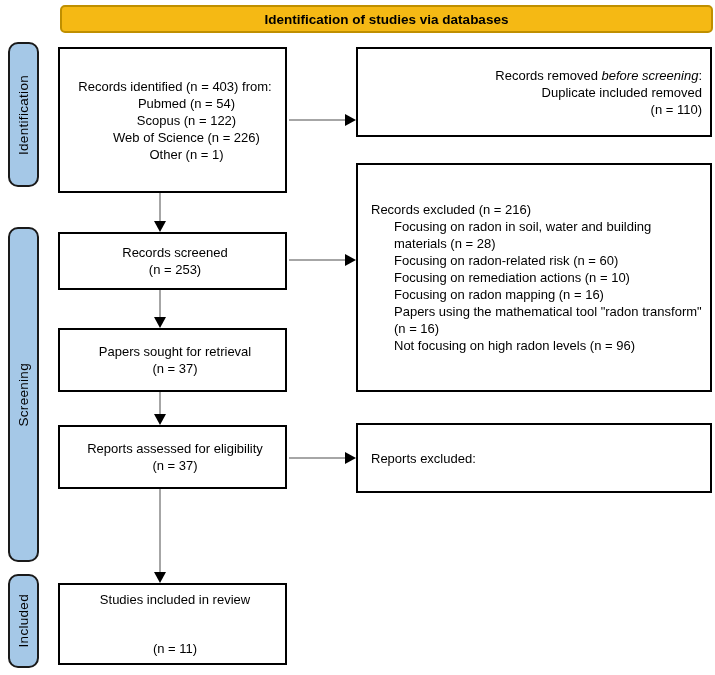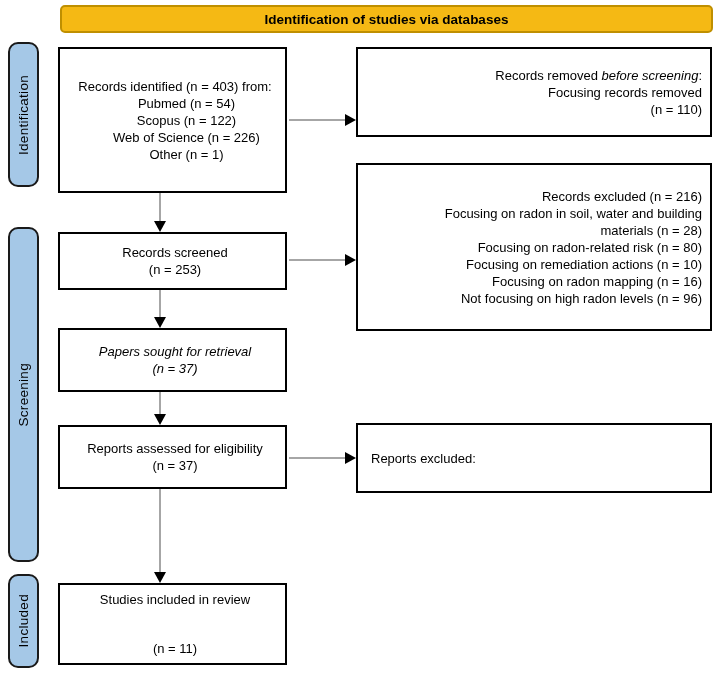--- a/index.html
+++ b/index.html
@@ -70,47 +70,48 @@
   <div class="indent">Scopus (n = 122)</div>
   <div class="indent">Web of Science (n = 226)</div>
   <div class="indent">Other (n = 1)</div>
 </div>
 
 <div class="box lbox" style="top:232px;height:58px;">
   <div>Records screened</div>
   <div>(n = 253)</div>
 </div>
 
-<div class="box lbox" style="top:328px;height:64px;font-style:italic;">
+<div class="box lbox" style="top:328px;height:64px;">
   <div>Papers sought for retrieval</div>
   <div>(n = 37)</div>
 </div>
 
 <div class="box lbox" style="top:425px;height:64px;">
   <div>Reports assessed for eligibility</div>
   <div>(n = 37)</div>
 </div>
 
 <div class="box lbox" style="top:583px;height:82px;gap:32px;">
   <div>Studies included in review</div>
   <div>(n = 11)</div>
 </div>
 
 <div class="box rbox" style="top:47px;height:90px;text-align:right;">
   <div><span>Records removed </span><em>before screening</em><span>:</span></div>
-  <div class="indent">Focusing records removed</div>
+  <div class="indent">Duplicate included removed</div>
   <div class="indent">(n = 110)</div>
 </div>
 
-<div class="box rbox" style="top:163px;height:168px;text-align:right;">
+<div class="box rbox" style="top:163px;height:229px;">
   <div>Records excluded (n = 216)</div>
   <div class="indent">Focusing on radon in soil, water and building materials (n = 28)</div>
-  <div class="indent">Focusing on radon-related risk (n = 80)</div>
+  <div class="indent">Focusing on radon-related risk (n = 60)</div>
   <div class="indent">Focusing on remediation actions (n = 10)</div>
   <div class="indent">Focusing on radon mapping (n = 16)</div>
+  <div class="indent">Papers using the mathematical tool "radon transform" (n = 16)</div>
   <div class="indent">Not focusing on high radon levels (n = 96)</div>
 </div>
 
 <div class="box rbox" style="top:423px;height:70px;">
   <div>Reports excluded:</div>
 </div>
 
 <div class="vshaft" style="top:193px;height:28px;"></div>
 <div class="vhead" style="top:221px;"></div>
 

